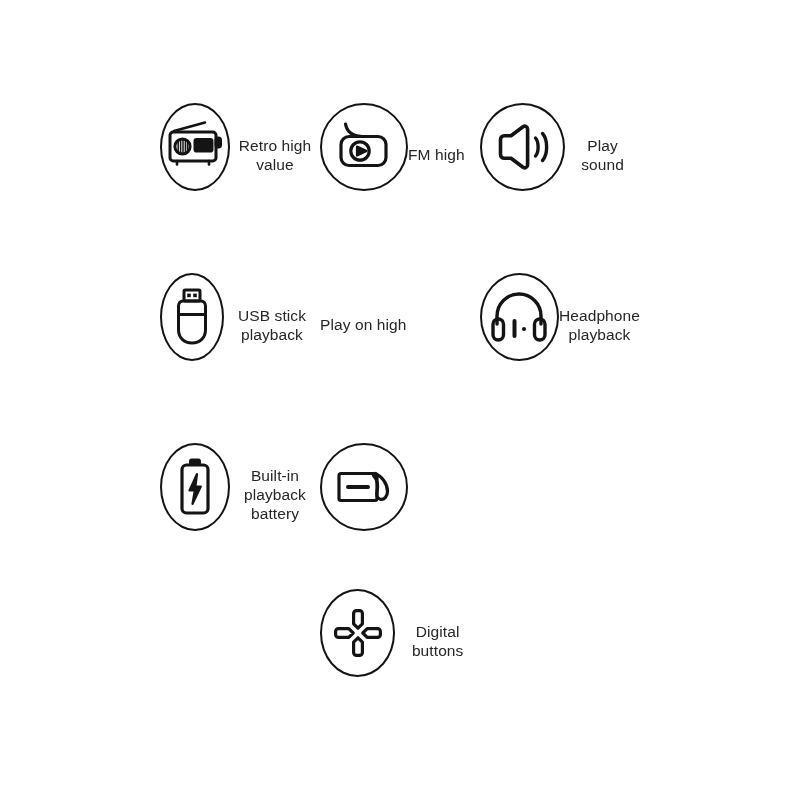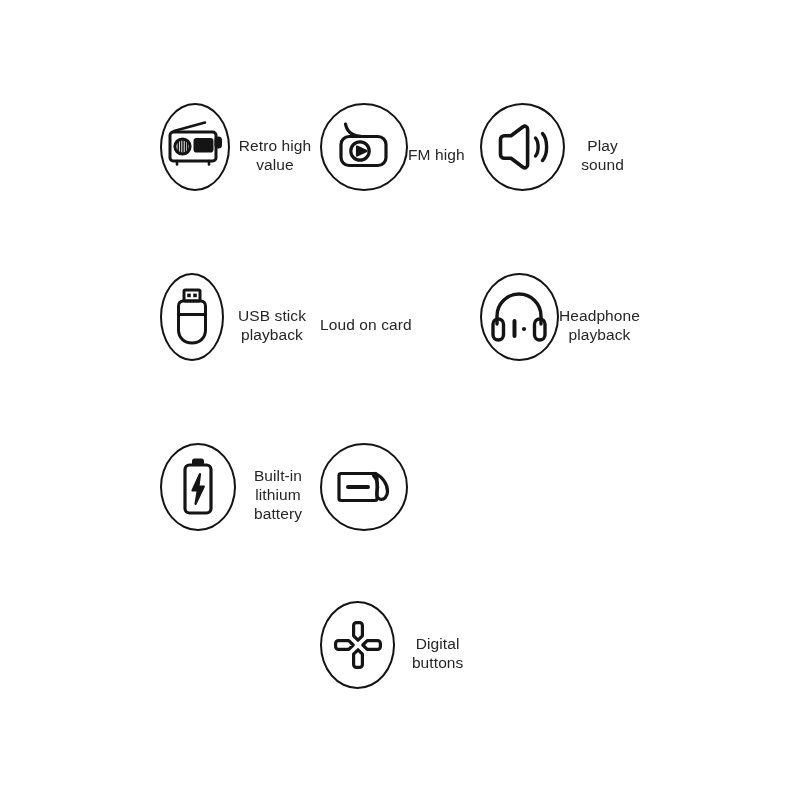--- a/index.html
+++ b/index.html
@@ -66,21 +66,21 @@
     color: #262626;
     letter-spacing: 0.1px;
     white-space: pre-line;
     max-width: 156px;
   }
 
   
   .feature-row-last {
     position: absolute;
     left: 160px;
-    top: 560px;
+    top: 548px;
     width: 480px;
     display: flex;
     justify-content: center;
   }
 </style>
 </head>
 <body>
 
 <div id="feature-board">
 
@@ -169,21 +169,21 @@
                      C33.5 50.5 28 56 20 56 C12 56 6.5 50.5 6.5 43 Z"></path>
 
             <line x1="6.8" y1="27.5" x2="33.2" y2="27.5"></line>
           </svg>
         </span>
       </div>
       <div class="feature-label">USB stick playback</div>
     </div>
 
     <div class="feature-cell">
-      <div class="feature-label">Loud on card</div>
+      <div class="feature-label">Play on high</div>
     </div>
 
     <div class="feature-cell">
       <div class="icon-badge">
         <span>
           <svg width="58" height="52" viewBox="0 0 58 52" fill="none" stroke="#141414" stroke-width="3.4" stroke-linecap="round" stroke-linejoin="round">
 
             <path d="M7 33 L7 25 C7 12.8 16.8 3 29 3 C41.2 3 51 12.8 51 25 L51 33"></path>
 
             <rect x="3" y="28" width="10.5" height="21" rx="5.25"></rect>
@@ -206,21 +206,21 @@
           <svg width="40" height="60" viewBox="0 0 40 60" fill="none" stroke="#141414" stroke-width="3.2" stroke-linecap="round" stroke-linejoin="round">
 
             <rect x="15" y="2.5" width="10" height="5" rx="1.6" fill="#141414" stroke-width="2"></rect>
 
             <rect x="7" y="8" width="26" height="48" rx="4.5"></rect>
 
             <path d="M22 17 L14.5 33.5 L19.8 33.5 L17.5 47 L25.8 29.5 L20.4 29.5 Z" fill="#141414" stroke-width="2.2"></path>
           </svg>
         </span>
       </div>
-      <div class="feature-label">Built-in lithium
+      <div class="feature-label">Built-in playback
 battery</div>
     </div>
 
     <div class="feature-cell">
       <div class="icon-badge">
         <span>
           <svg width="60" height="46" viewBox="0 0 60 46" fill="none" stroke="#141414" stroke-width="3.2" stroke-linecap="round" stroke-linejoin="round">
 
             <path d="M41 9.5 C48.5 12.5 53.5 20 53.5 27.5
                      C53.5 32.5 50 36.2 46.2 35.2

